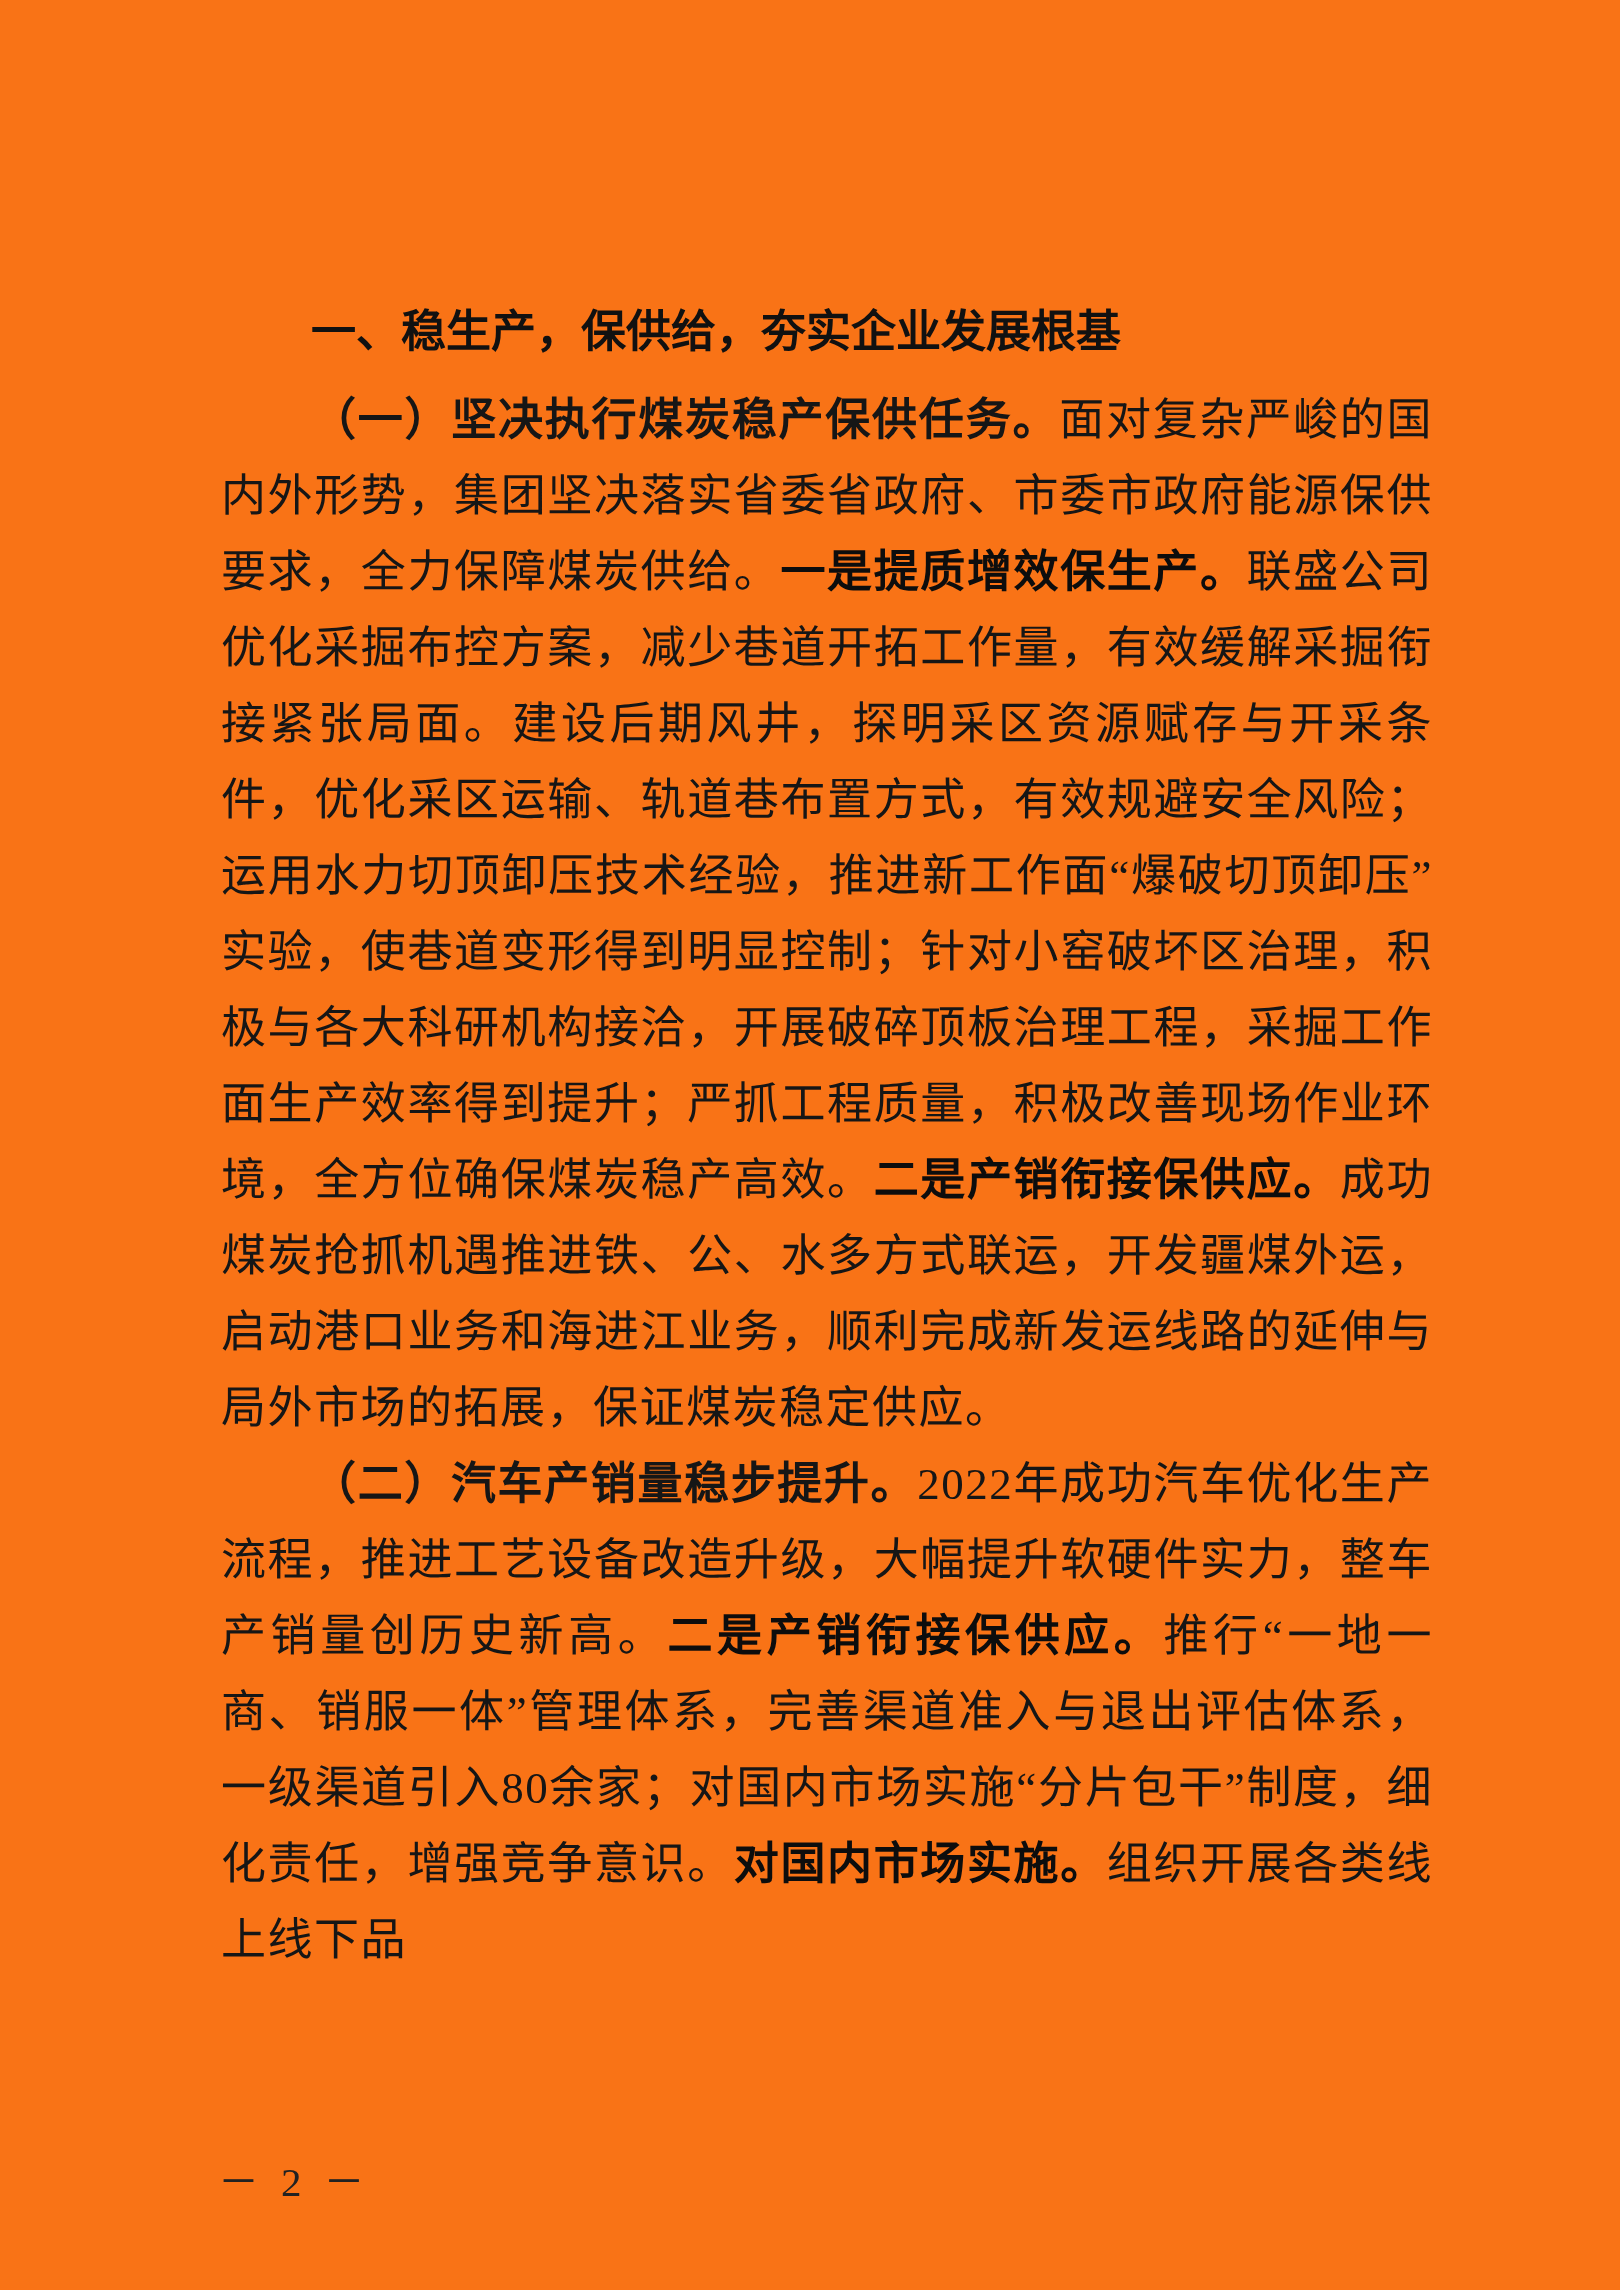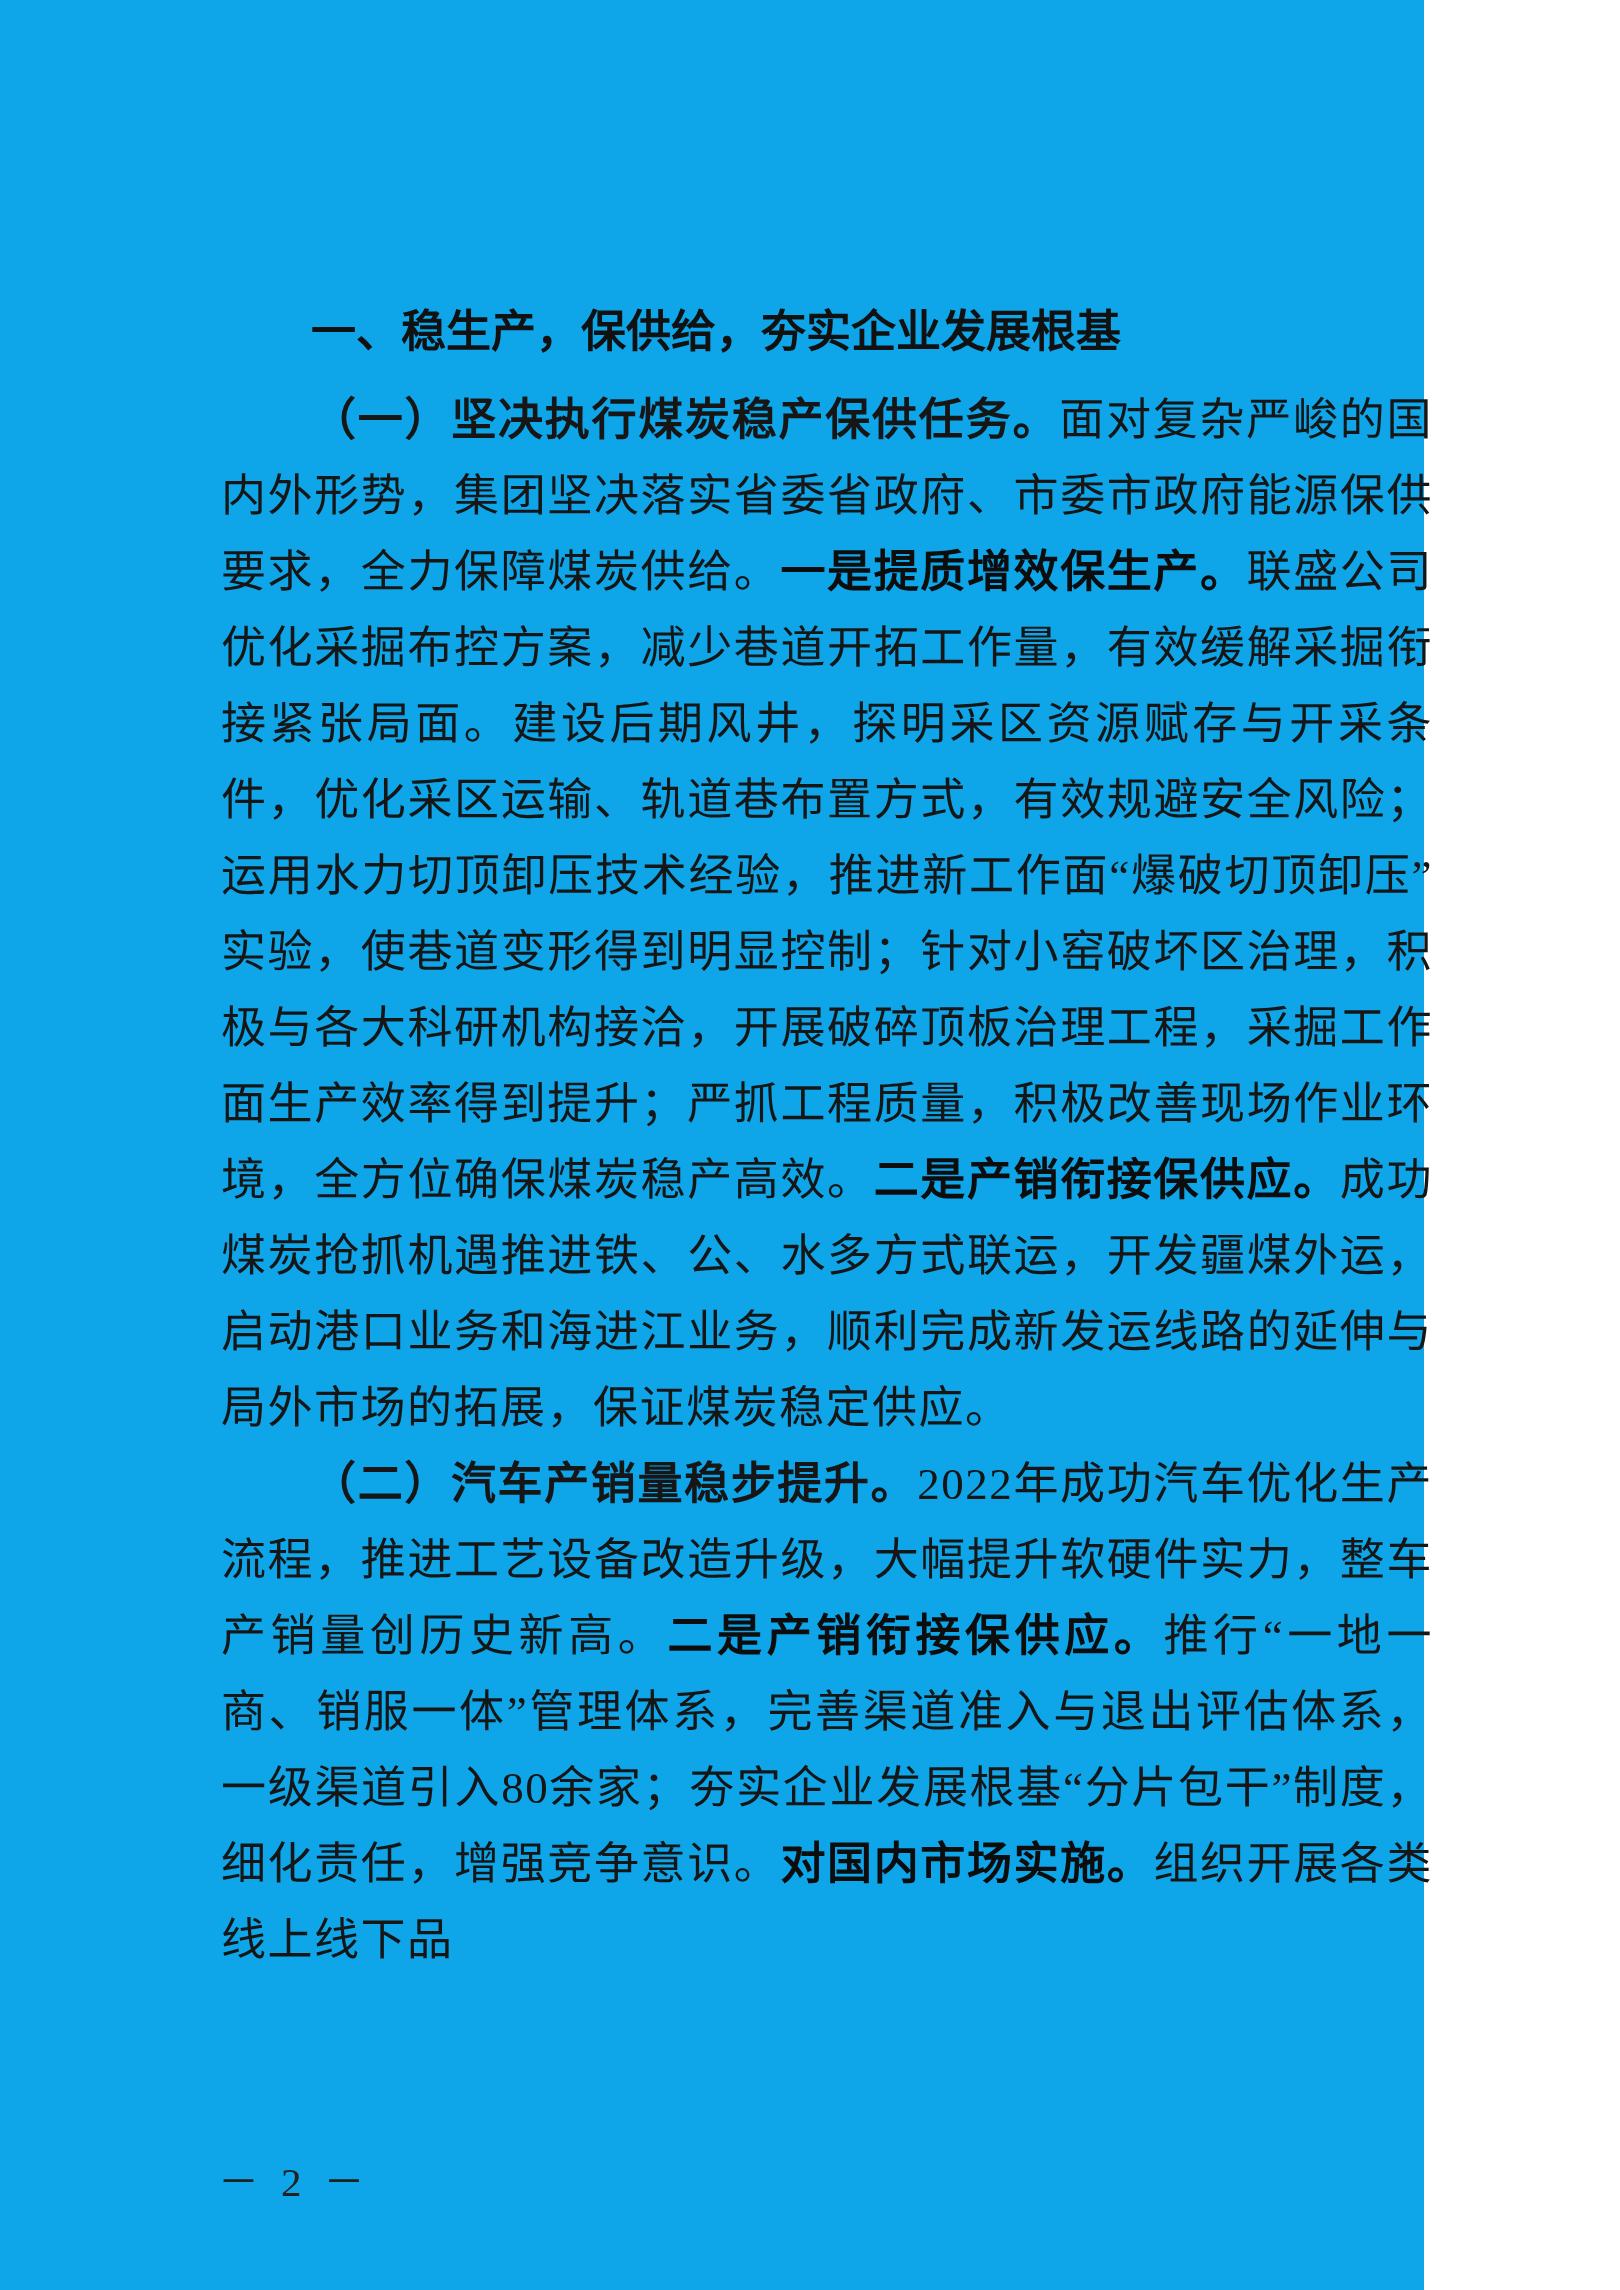--- a/index.html
+++ b/index.html
@@ -8,23 +8,23 @@
     height: 2291px;
     background: #ffffff;
     position: relative;
     overflow: hidden;
     font-family: "Liberation Serif", "DejaVu Serif", serif;
     color: #161616;
   }
   .page {
     position: absolute;
     left: 0; top: 0;
-    width: 1424px;
+    width: 1620px;
     height: 2291px;
-    background: #0ea5e9;
+    background: #f97316;
   }
   .content {
     position: absolute;
     left: 221px;
     top: 294px;
     width: 1212px;
   }
   .doc-heading {
     font-family: "Liberation Sans", "DejaVu Sans", sans-serif;
     font-weight: 700;
@@ -69,18 +69,18 @@
   }
 </style>
 </head>
 <body>
 
 <div class="page">
   <div class="content">
     <h1 class="doc-heading">一、稳生产，保供给，夯实企业发展根基</h1>
     <div class="doc-body" id="doc-body">
         <p class="para"><span class="seg-kaiti-head">（一）坚决执行煤炭稳产保供任务。</span><span class="seg-normal">面对复杂严峻的国内外形势，集团坚决落实省委省政府、市委市政府能源保供要求，全力保障煤炭供给。</span><span class="seg-bold">一是提质增效保生产。</span><span class="seg-normal">联盛公司优化采掘布控方案，减少巷道开拓工作量，有效缓解采掘衔接紧张局面。建设后期风井，探明采区资源赋存与开采条件，优化采区运输、轨道巷布置方式，有效规避安全风险；运用水力切顶卸压技术经验，推进新工作面“爆破切顶卸压”实验，使巷道变形得到明显控制；针对小窑破坏区治理，积极与各大科研机构接洽，开展破碎顶板治理工程，采掘工作面生产效率得到提升；严抓工程质量，积极改善现场作业环境，全方位确保煤炭稳产高效。</span><span class="seg-bold">二是产销衔接保供应。</span><span class="seg-normal">成功煤炭抢抓机遇推进铁、公、水多方式联运，开发疆煤外运，启动港口业务和海进江业务，顺利完成新发运线路的延伸与局外市场的拓展，保证煤炭稳定供应。</span></p>
-        <p class="para"><span class="seg-kaiti-head">（二）汽车产销量稳步提升。</span><span class="seg-normal">2022年成功汽车优化生产流程，推进工艺设备改造升级，大幅提升软硬件实力，整车产销量创历史新高。</span><span class="seg-bold">二是产销衔接保供应。</span><span class="seg-normal">推行“一地一商、销服一体”管理体系，完善渠道准入与退出评估体系，一级渠道引入80余家；夯实企业发展根基“分片包干”制度，细化责任，增强竞争意识。</span><span class="seg-bold">对国内市场实施。</span><span class="seg-normal">组织开展各类线上线下品</span></p>
+        <p class="para"><span class="seg-kaiti-head">（二）汽车产销量稳步提升。</span><span class="seg-normal">2022年成功汽车优化生产流程，推进工艺设备改造升级，大幅提升软硬件实力，整车产销量创历史新高。</span><span class="seg-bold">二是产销衔接保供应。</span><span class="seg-normal">推行“一地一商、销服一体”管理体系，完善渠道准入与退出评估体系，一级渠道引入80余家；对国内市场实施“分片包干”制度，细化责任，增强竞争意识。</span><span class="seg-bold">对国内市场实施。</span><span class="seg-normal">组织开展各类线上线下品</span></p>
       </div>
   </div>
   <div class="page-footer">－ 2 －</div>
 </div>
 
 
 </body></html>

